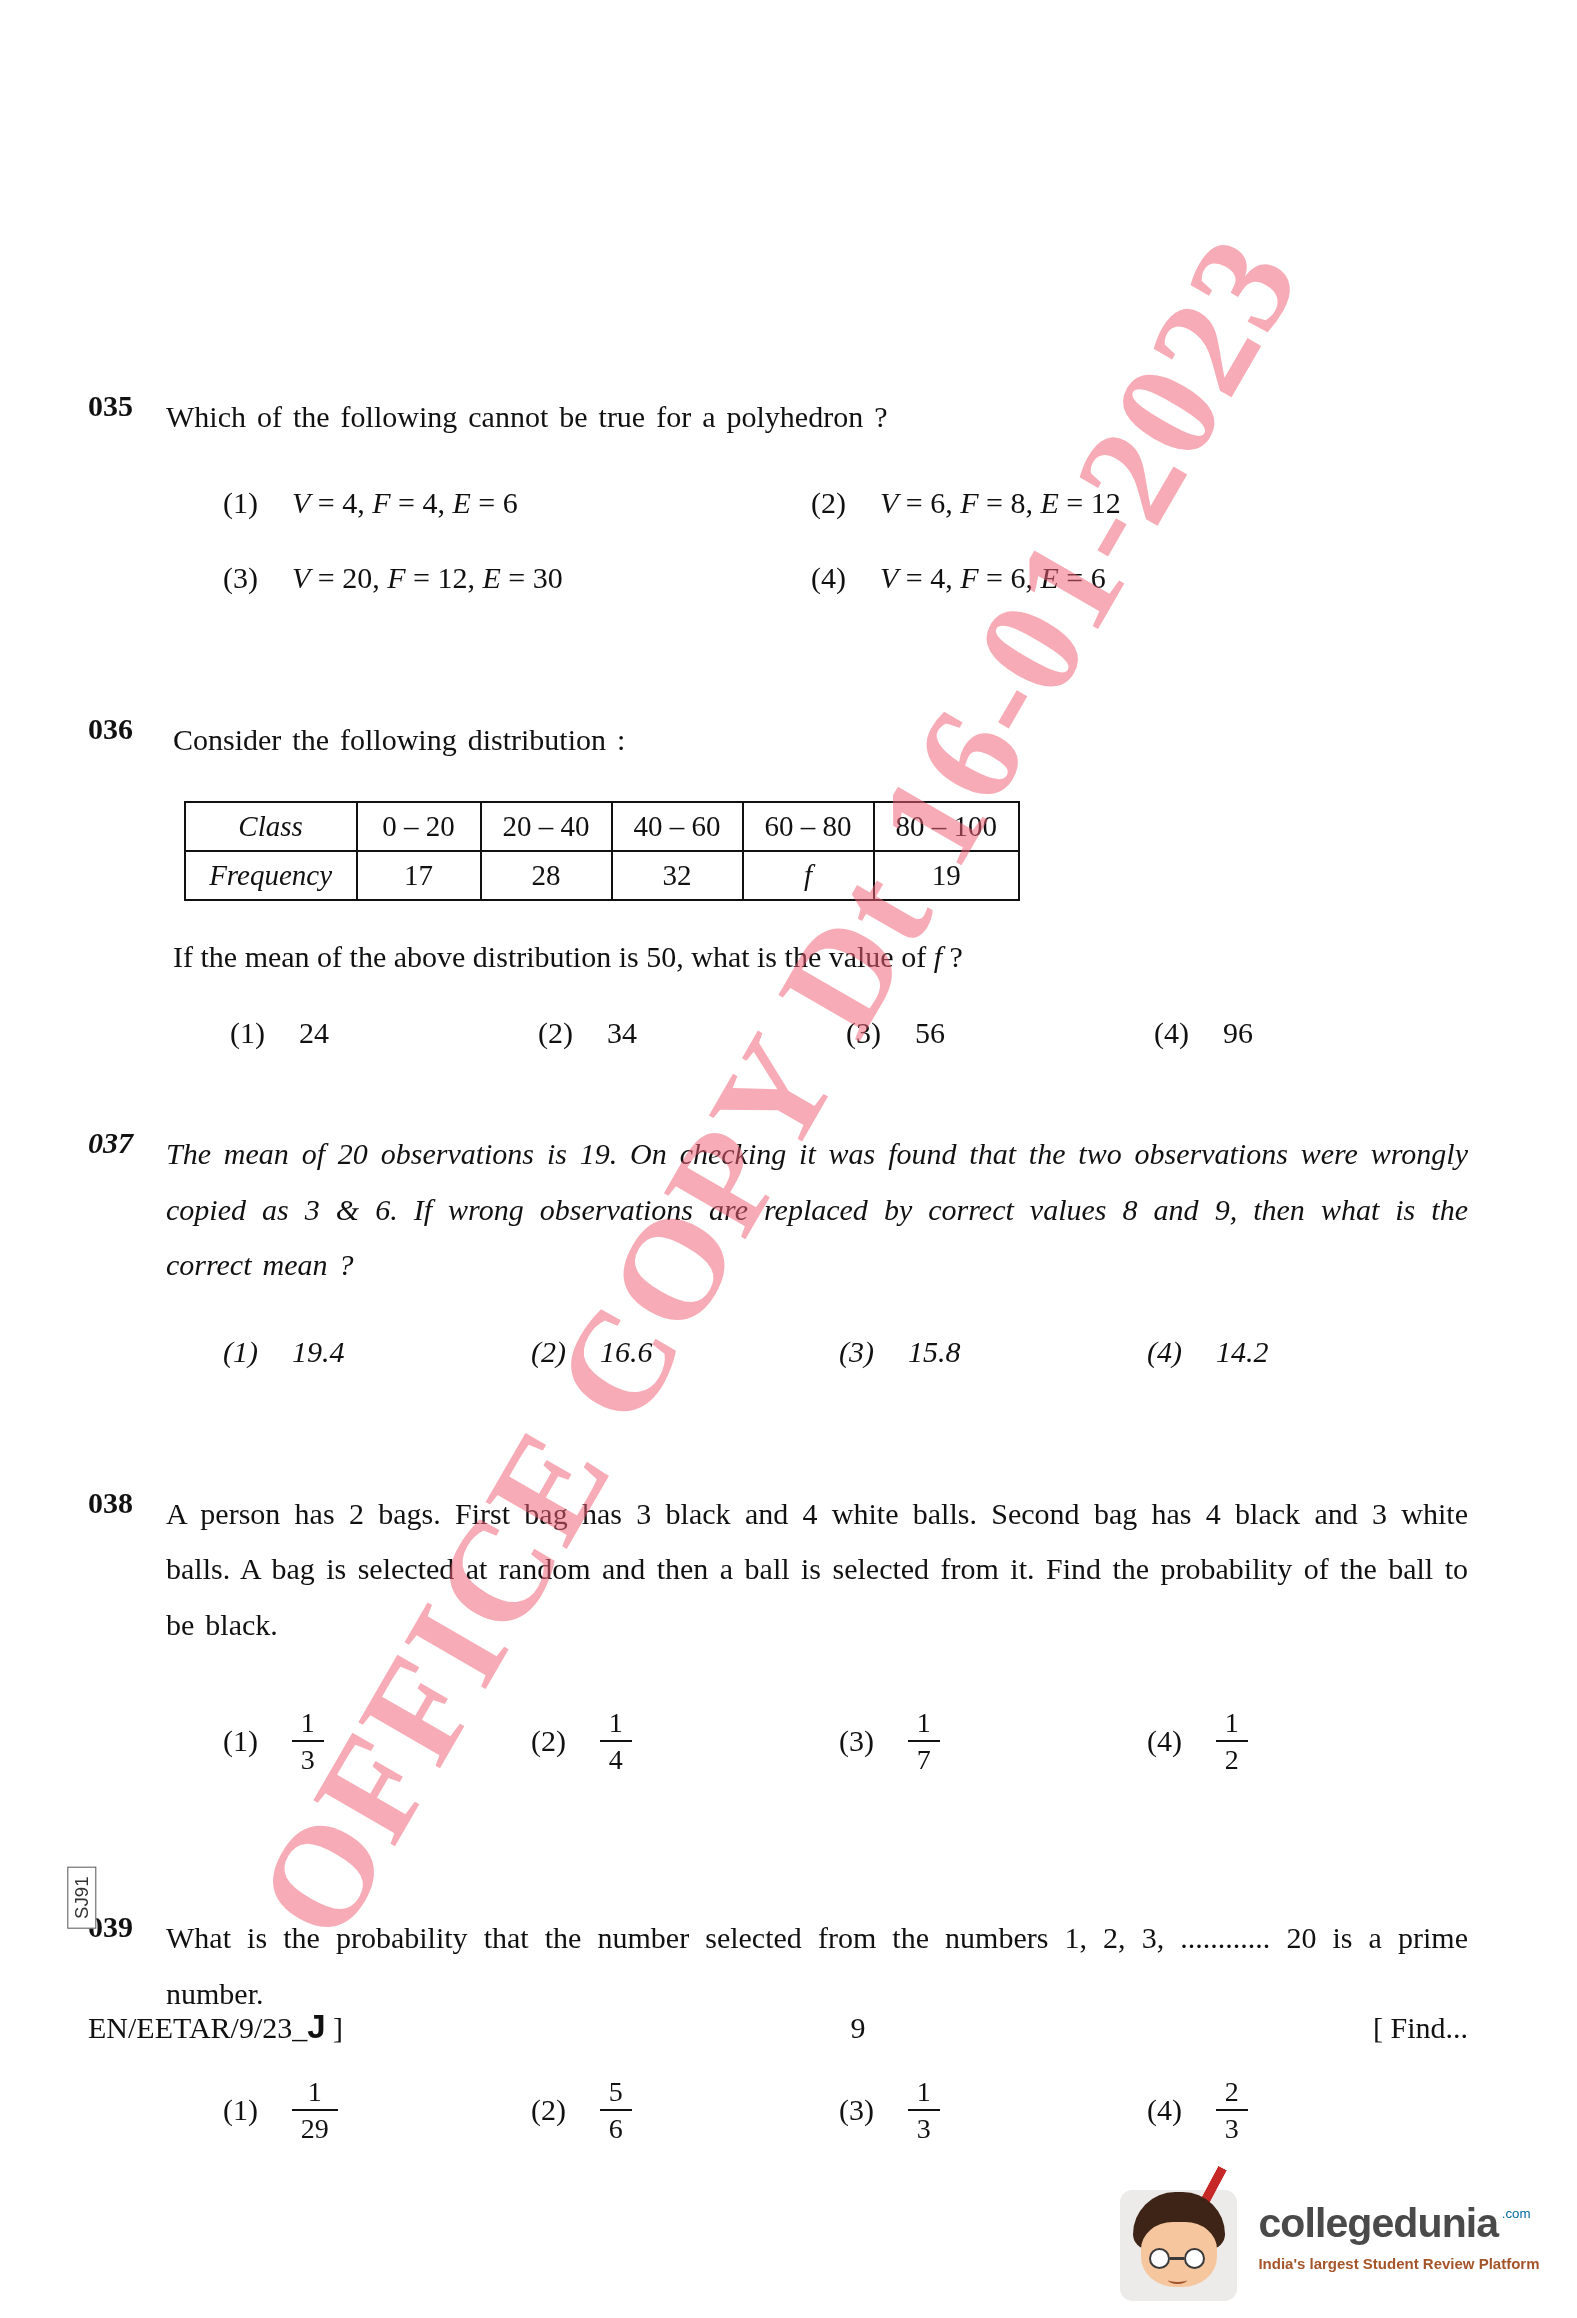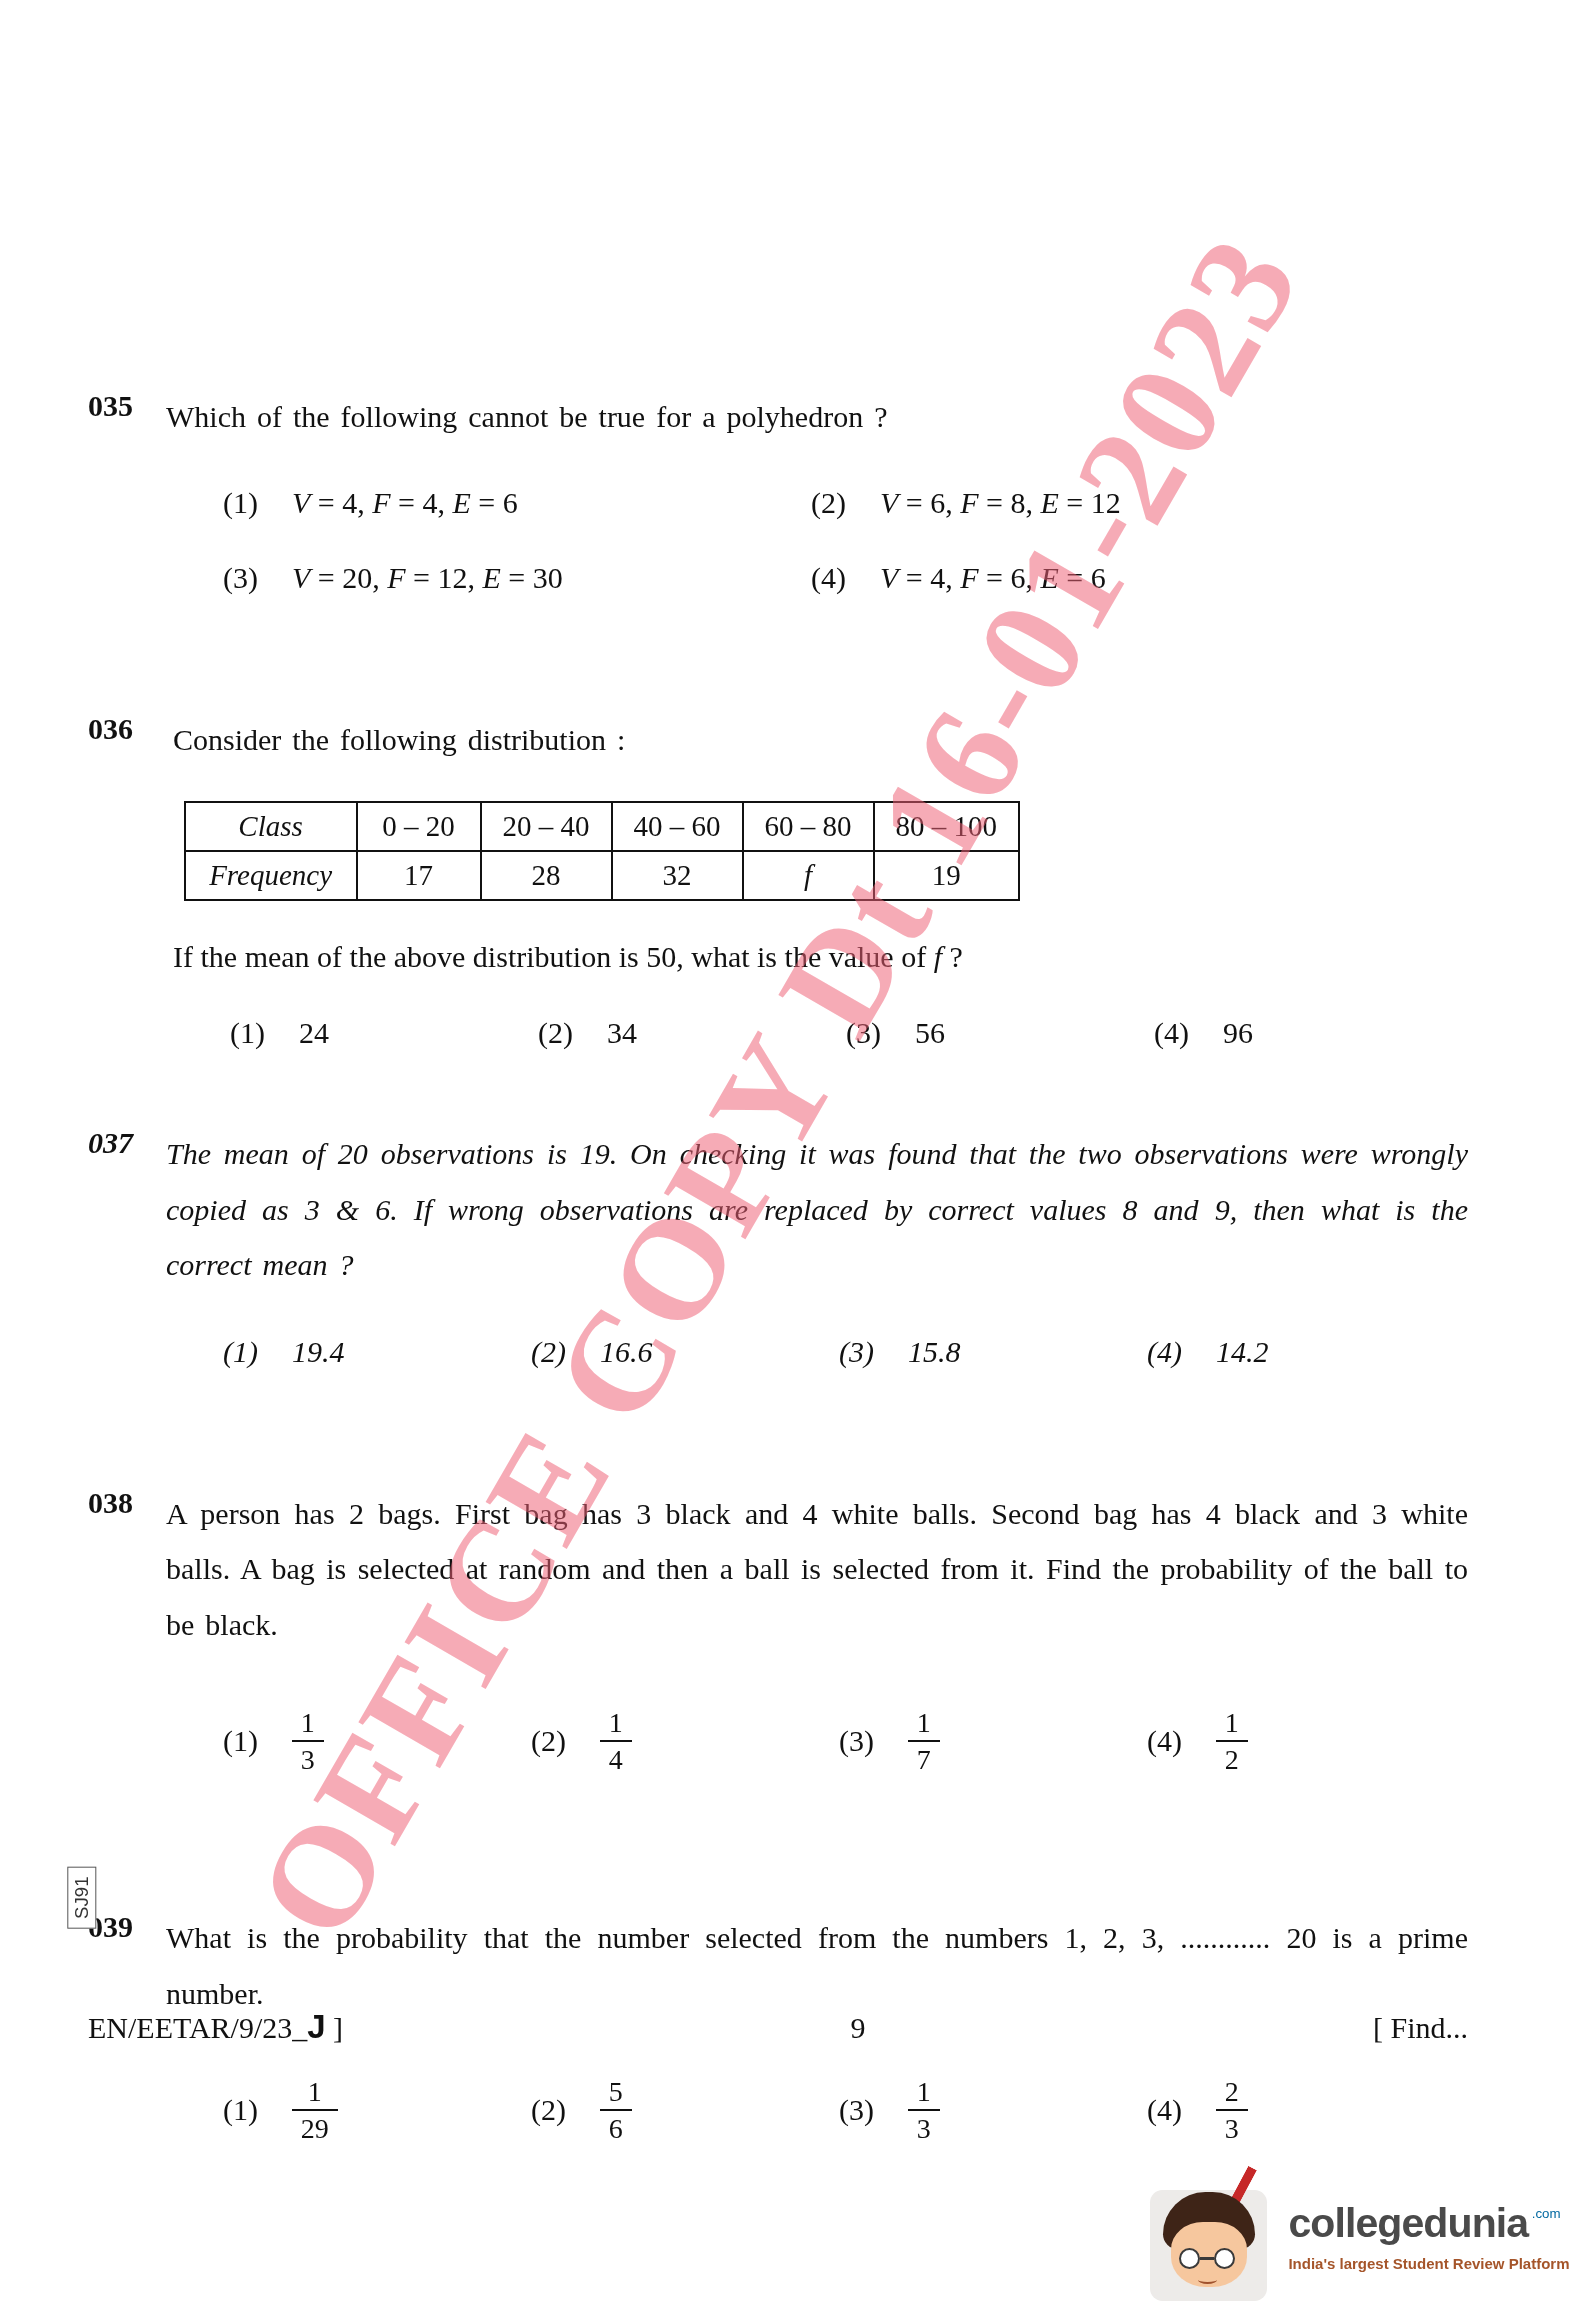--- a/index.html
+++ b/index.html
@@ -75,21 +75,21 @@
     position:absolute; left:88px; right:110px; top:2008px;
     display:flex; justify-content:space-between; align-items:baseline;
     font-size:30px;
   }
   .footer .bold-j {
     font-family:"Liberation Sans","DejaVu Sans",sans-serif;
     font-weight:bold; font-size:33px;
   }
 
   
-  .logo { position:absolute; left:1145px; top:2167px; display:flex; align-items:center; }
+  .logo { position:absolute; left:1115px; top:2167px; display:flex; align-items:center; }
   .mascot { position:relative; width:131px; height:140px; flex:0 0 131px; }
   .mascot .backdrop { position:absolute; left:5.3px; top:23px; width:117px; height:111px; background:#edebe9; border-radius:12.4px; }
   .mascot .pencil { position:absolute; right:30px; top:-1.8px; width:9.7px; height:50px; background:#c62828; transform:rotate(28deg); clip-path:polygon(0 0,100% 0,100% 80%,50% 100%,0 80%); }
   .mascot .hair { position:absolute; left:17.7px; top:25px; width:92px; height:57px; background:#3e2417; border-radius:46px 46px 16px 16px; }
   .mascot .face { position:absolute; left:26px; top:55px; width:76px; height:65px; background:#f6c79e; border-radius:42% 42% 46% 46%; }
   .mascot .eye { position:absolute; top:81px; width:21px; height:21px; border:2.7px solid #3a3a3a; border-radius:50%; background:#fff; }
   .mascot .eye.left { left:34px; } .mascot .eye.right { left:69px; }
   .mascot .bridge { position:absolute; left:55px; top:90px; width:14px; height:2.7px; background:#3a3a3a; }
   .mascot .smile { position:absolute; left:53px; top:108px; width:19.4px; height:8.8px; border-bottom:2.7px solid #a0522d; border-radius:0 0 50% 50%; }
   .logo-text { margin-left:12.4px; font-family:"Liberation Sans","DejaVu Sans",sans-serif; }

